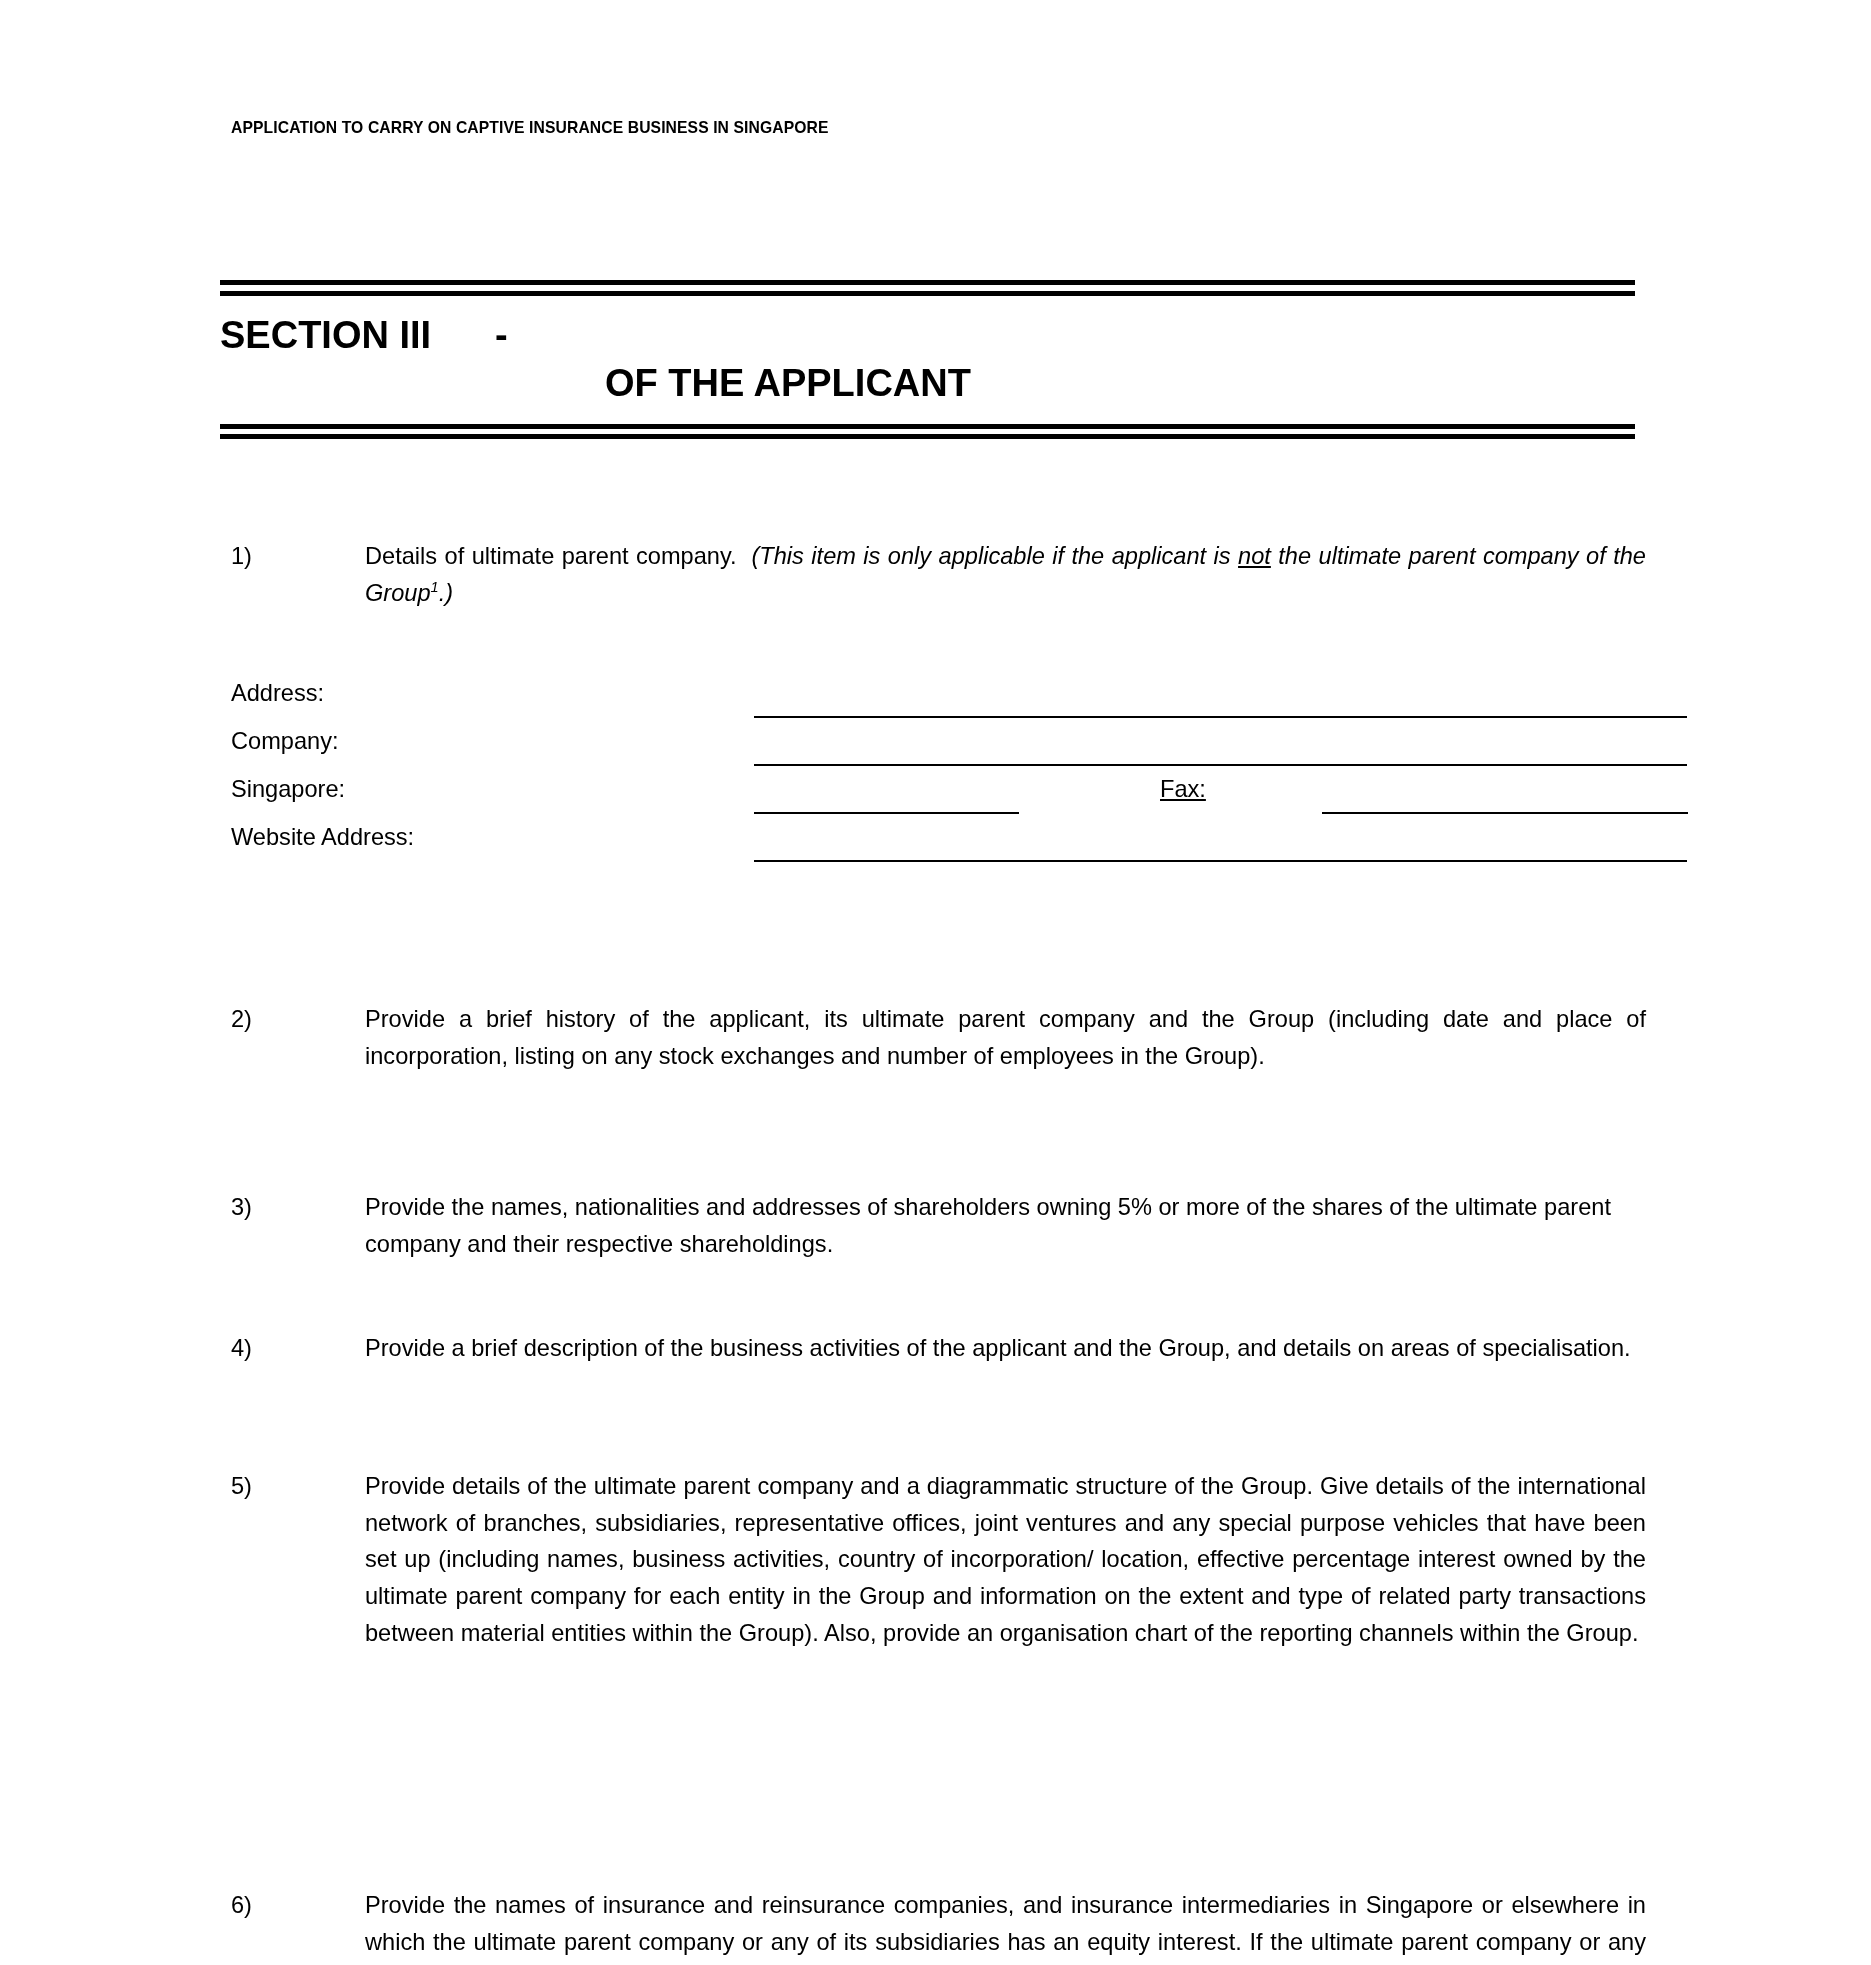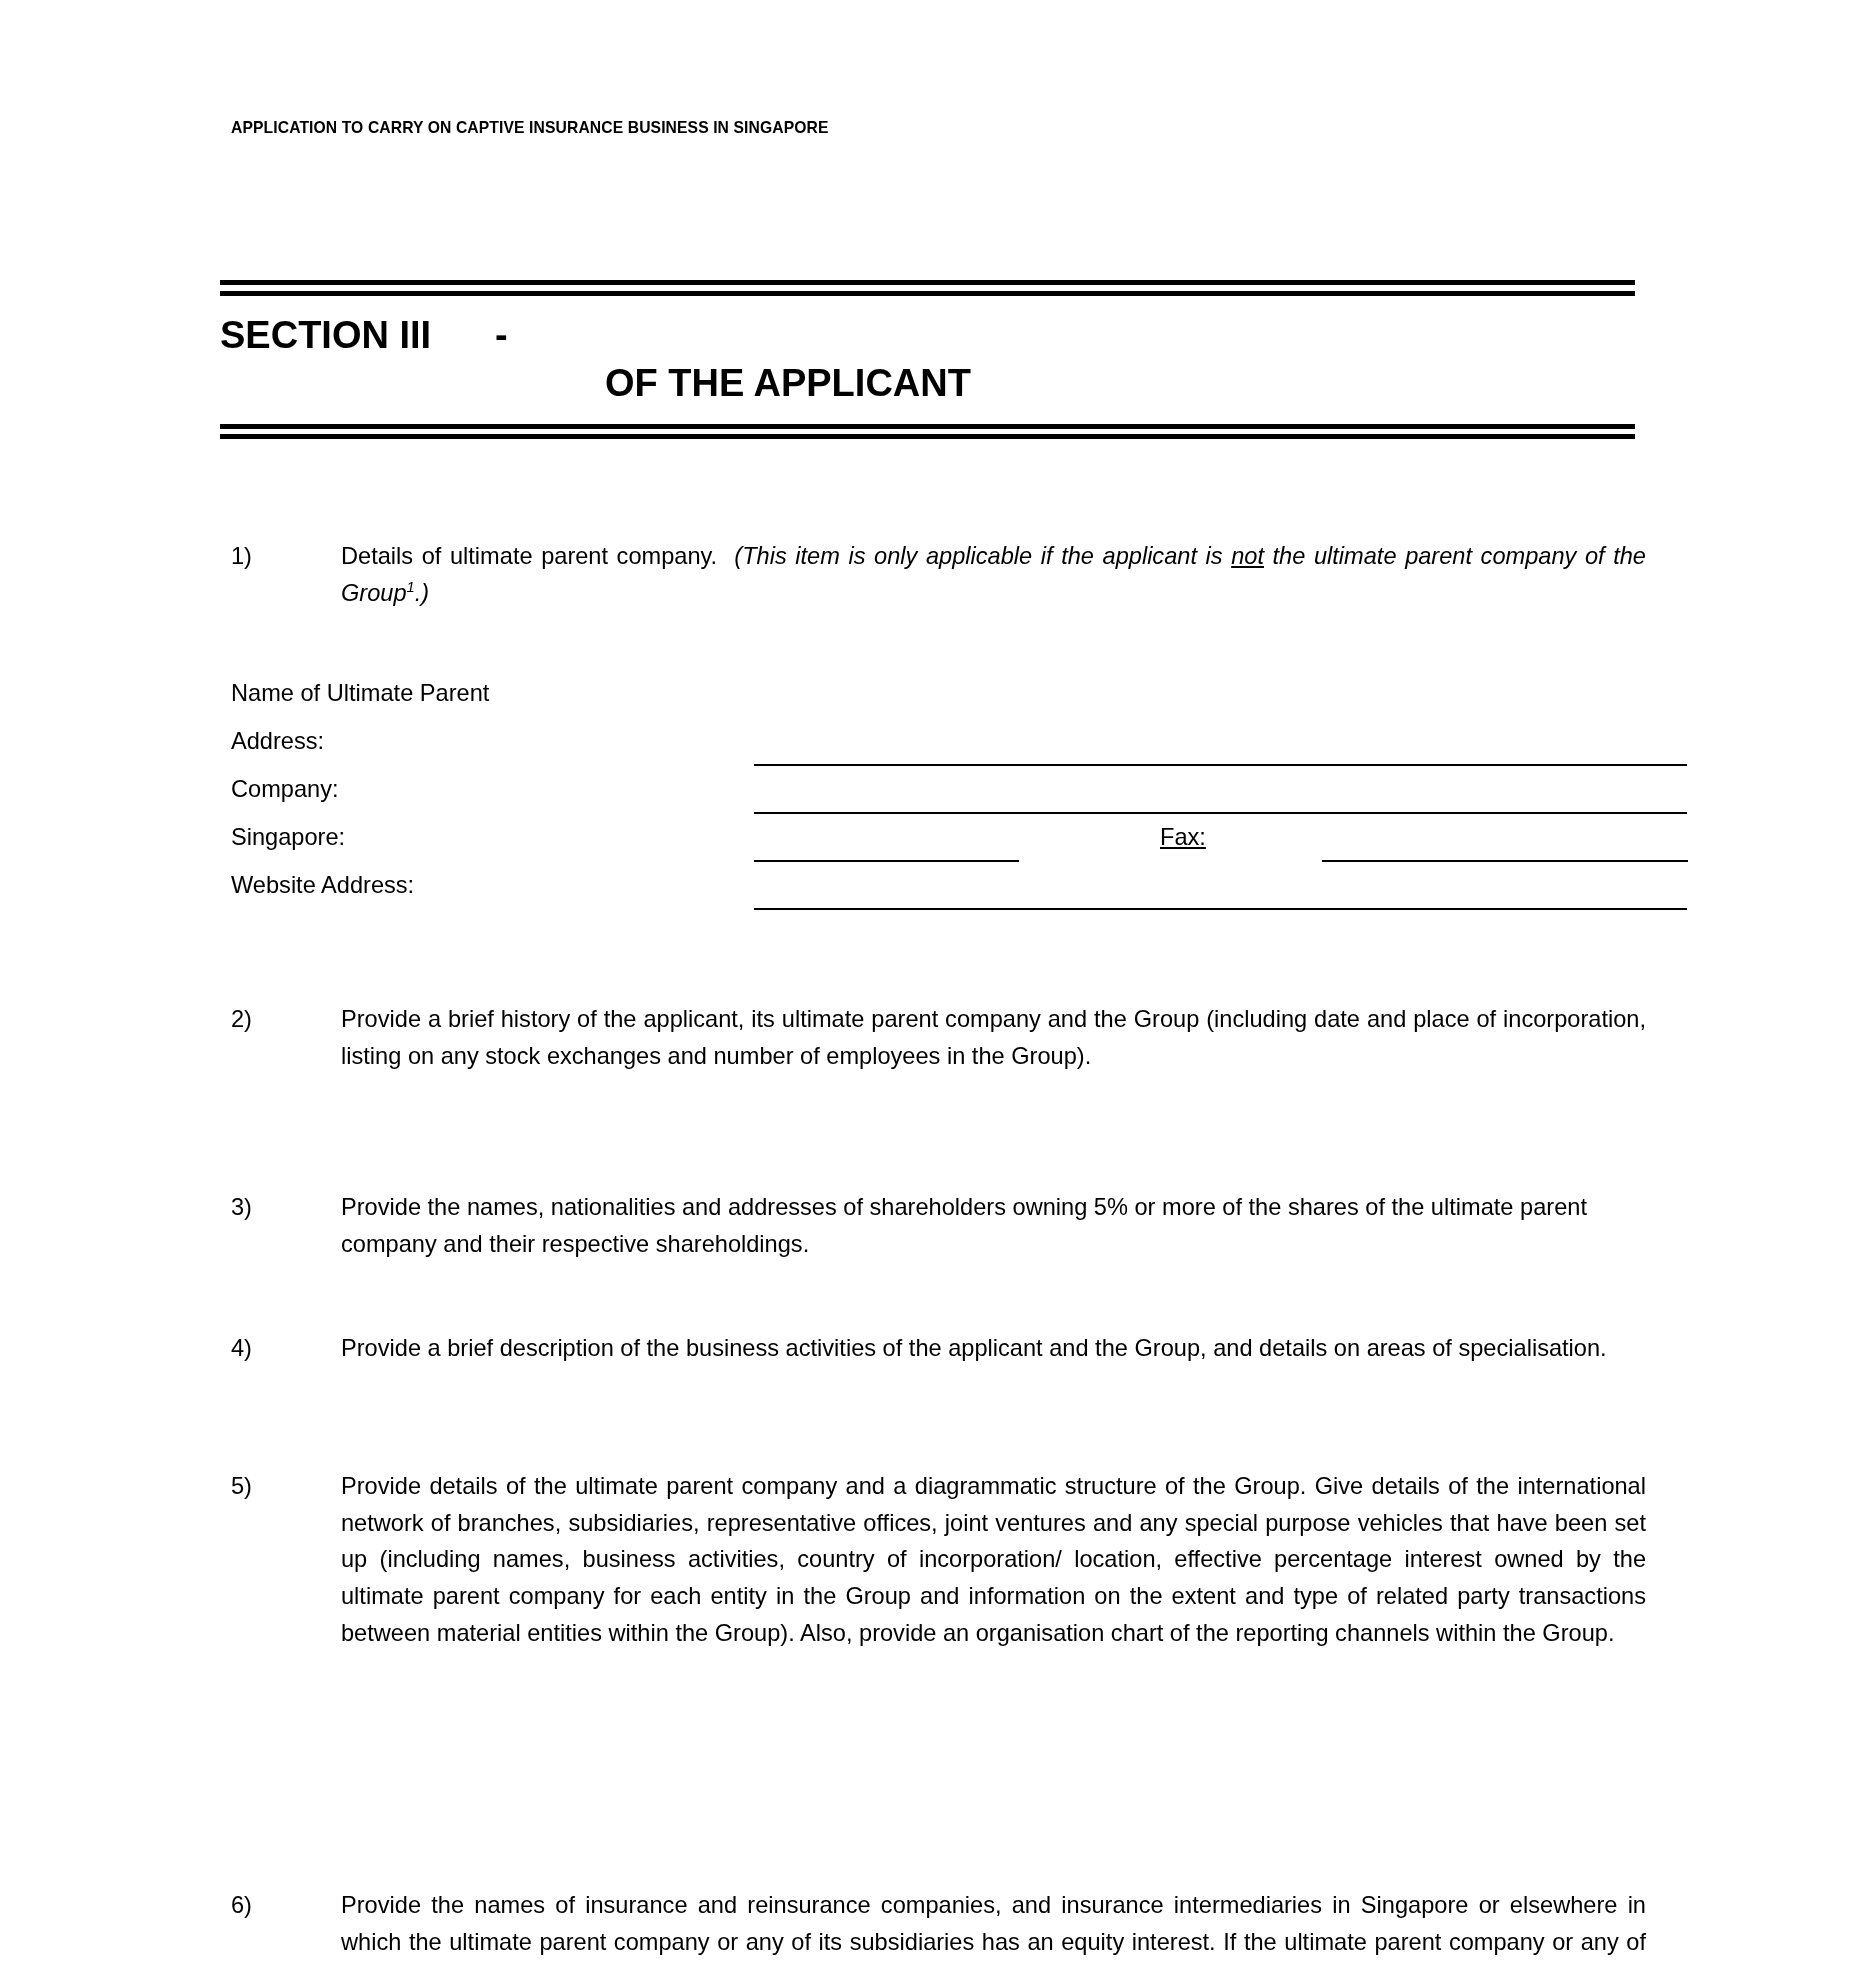--- a/index.html
+++ b/index.html
@@ -86,20 +86,21 @@
     line-height: 1.555;
   }
   .item .num {
     width: 110px;
     flex: 0 0 110px;
   }
   .item .body {
     flex: 1 1 auto;
     text-align: justify;
     text-justify: inter-word;
+    margin-left: 24px;
   }
   .item .body.nojust {
     text-align: left;
   }
   .item em {
     font-style: italic;
   }
   .item u {
     text-decoration: underline;
   }
@@ -168,23 +169,20 @@
     </div>
   </div>
 
   <div class="item" style="left:231px; top:538px; width:1415px;">
     <span class="num">1)</span>
     <span class="body"><span>Details of ultimate parent company.</span>&nbsp; <em><span>(This item is only applicable if the applicant is </span><u>not</u><span> the ultimate parent company of the Group</span><sup>1</sup><span>.)</span></em></span>
   </div>
 
   <div class="form-block">
 
-    <div class="form-line">
-      <span class="form-label">Name of Ultimate Parent</span>
-    </div>
 
     <div class="form-line">
       <span class="form-label">Address:</span>
       <span class="fill" style="left:523px; width:933px;"></span>
     </div>
 
     <div class="form-line">
       <span class="form-label">Company:</span>
       <span class="fill" style="left:523px; width:933px;"></span>
     </div>

